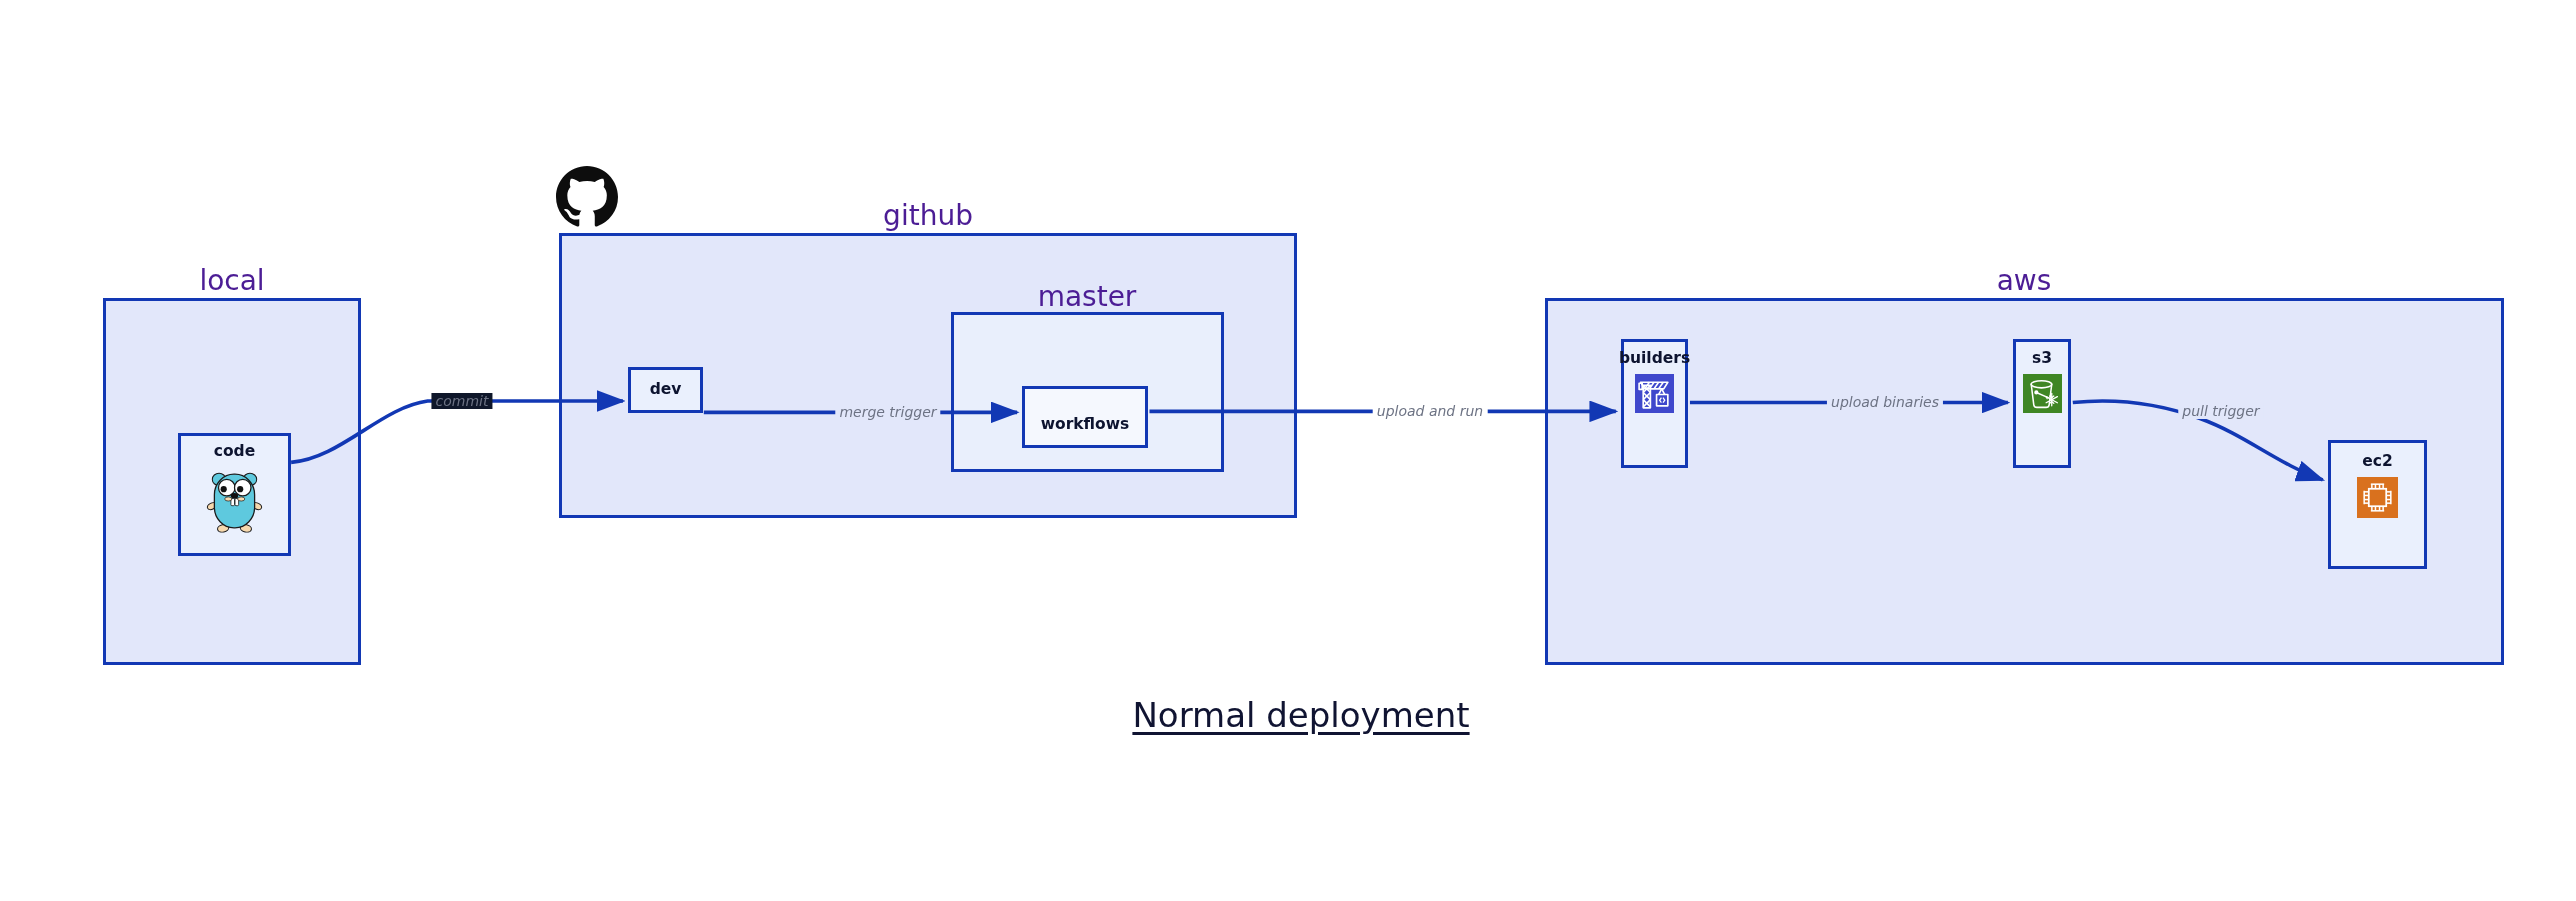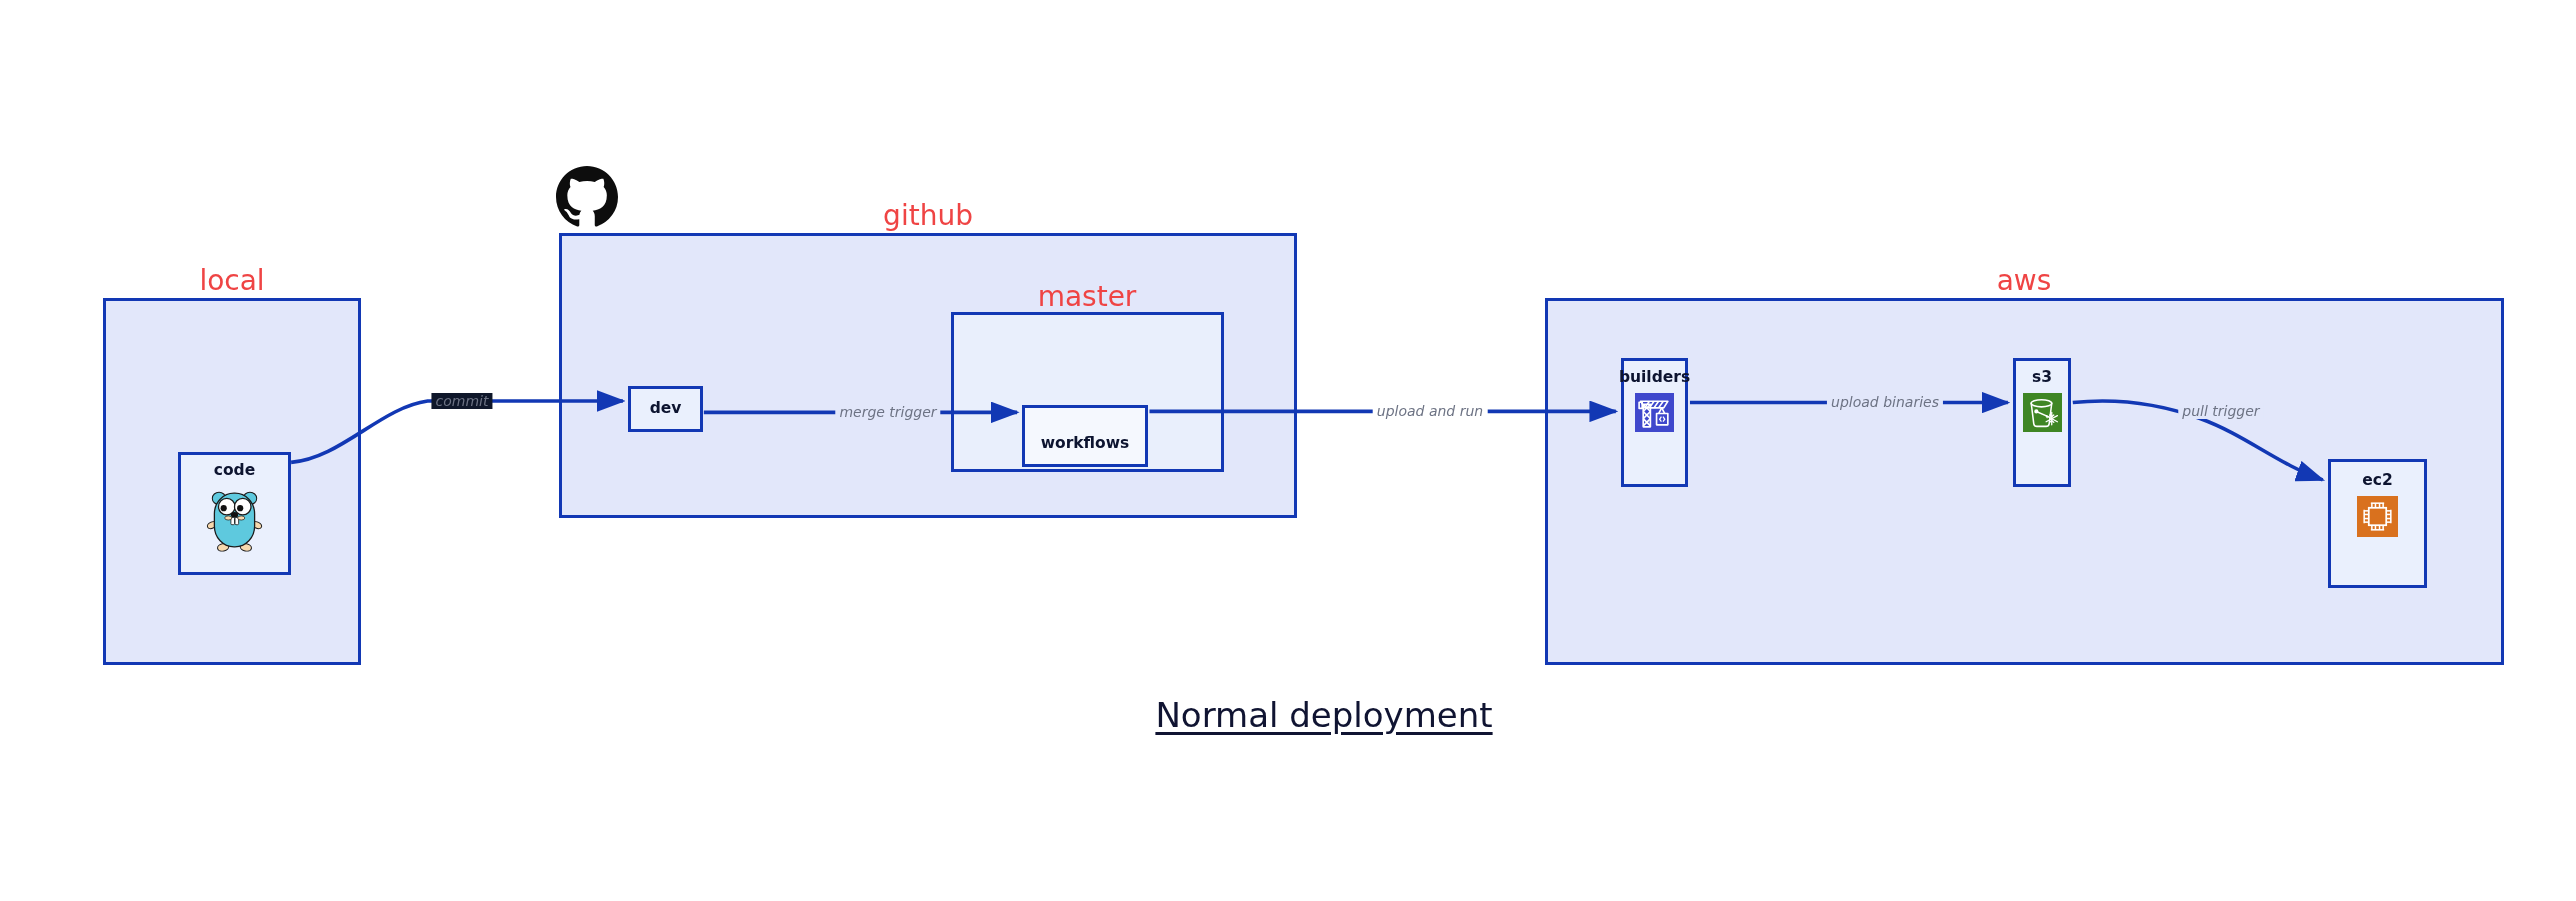--- a/index.html
+++ b/index.html
@@ -36,37 +36,36 @@
   .group-box {
     position: absolute;
     box-sizing: border-box;
     border: 3.1px solid #1238b4;
     background: #e2e7fa;
   }
   .group-box.lighter { background: #e9effc; }
 
   .group-label {
     position: absolute;
-    color: #ef4444;
+    color: #4c1d95;
     font-size: 28px;
     line-height: 1;
     white-space: nowrap;
     font-family: "DejaVu Sans", "Liberation Sans", sans-serif;
   }
 
   
   .node-box {
     position: absolute;
     box-sizing: border-box;
     border: 3.1px solid #1238b4;
     background: #eaf0fd;
     display: flex;
     flex-direction: column;
     align-items: center;
-    margin-top: 19px;
   }
   .node-box.white { background: #f5f8fe; }
 
   .node-label {
     color: #0d1430;
     font-weight: bold;
     font-size: 15.5px;
     line-height: 1;
     white-space: nowrap;
     font-family: "DejaVu Sans", "Liberation Sans", sans-serif;
@@ -93,21 +92,20 @@
   .caption {
     position: absolute;
     color: #101432;
     font-size: 34px;
     line-height: 1;
     white-space: nowrap;
     text-decoration: underline;
     text-underline-offset: 5.2px;
     transform: translateX(-50%);
     font-family: "DejaVu Sans", "Liberation Sans", sans-serif;
-    margin-left: 23px;
   }
 
   .gh-logo {
     position: absolute;
   }
 </style>
 </head>
 <body>
 
 <div id="stage">

